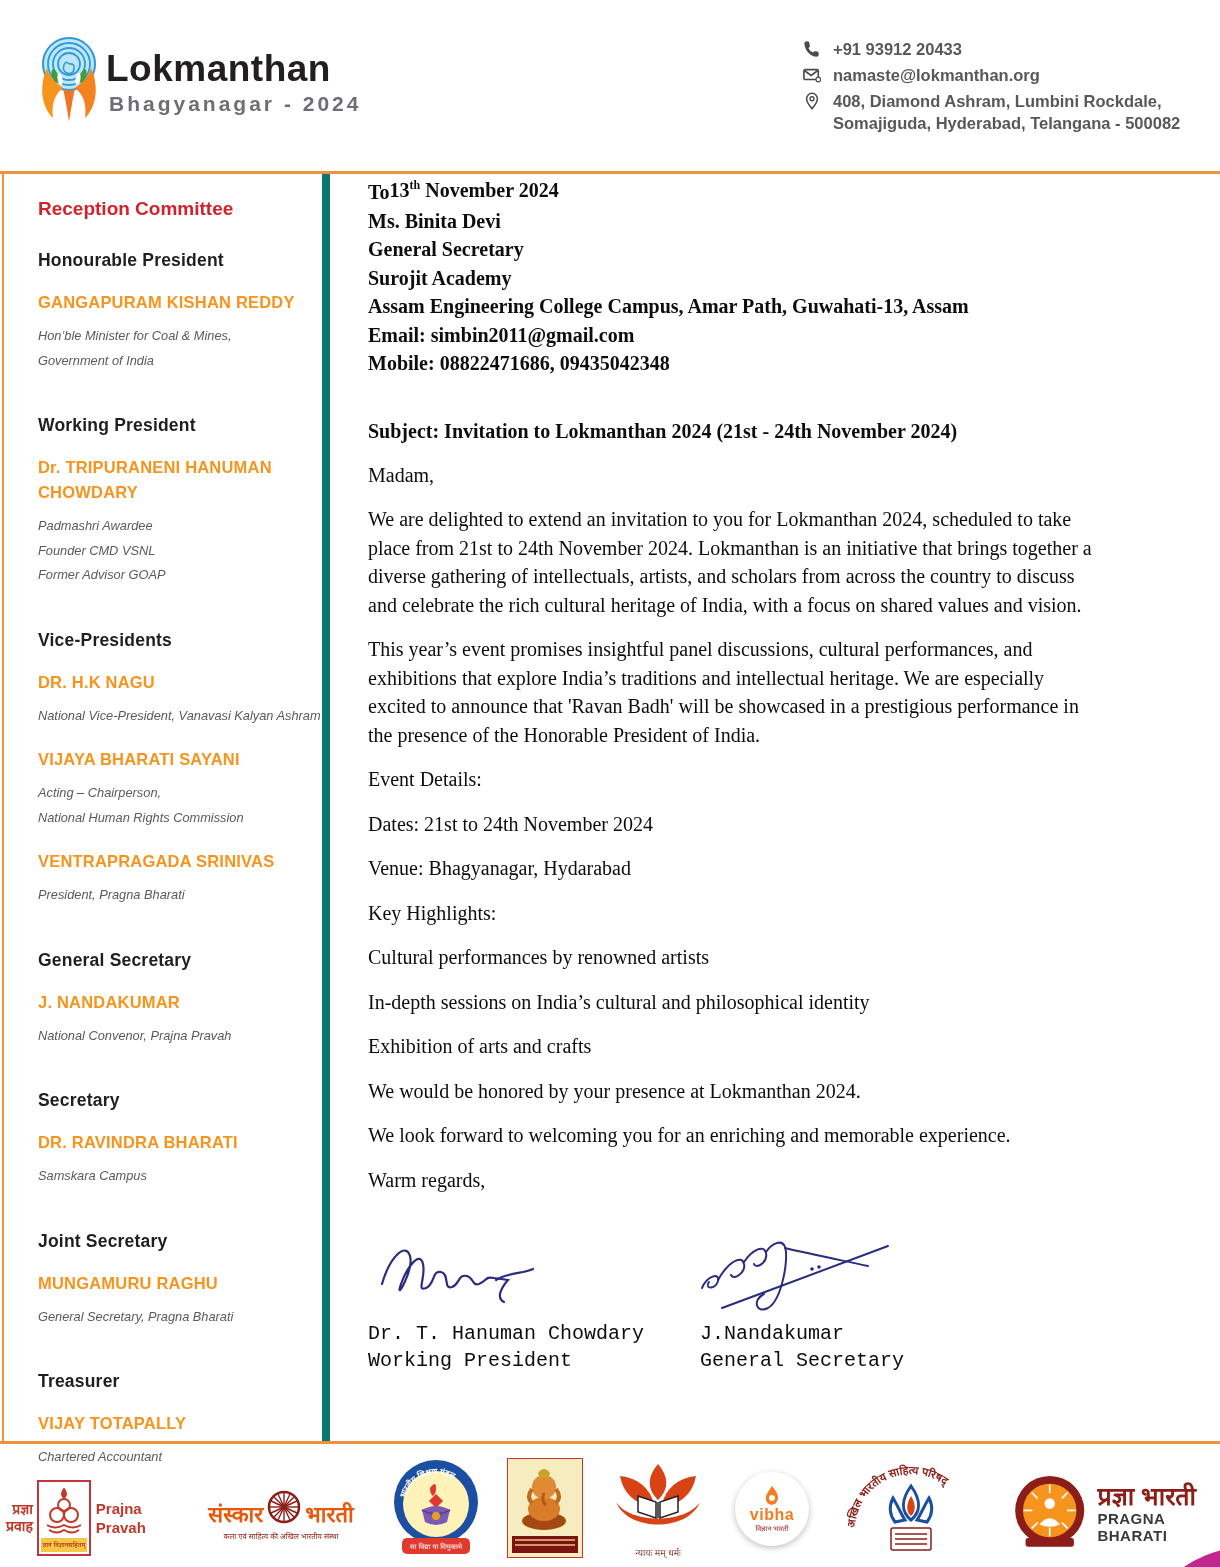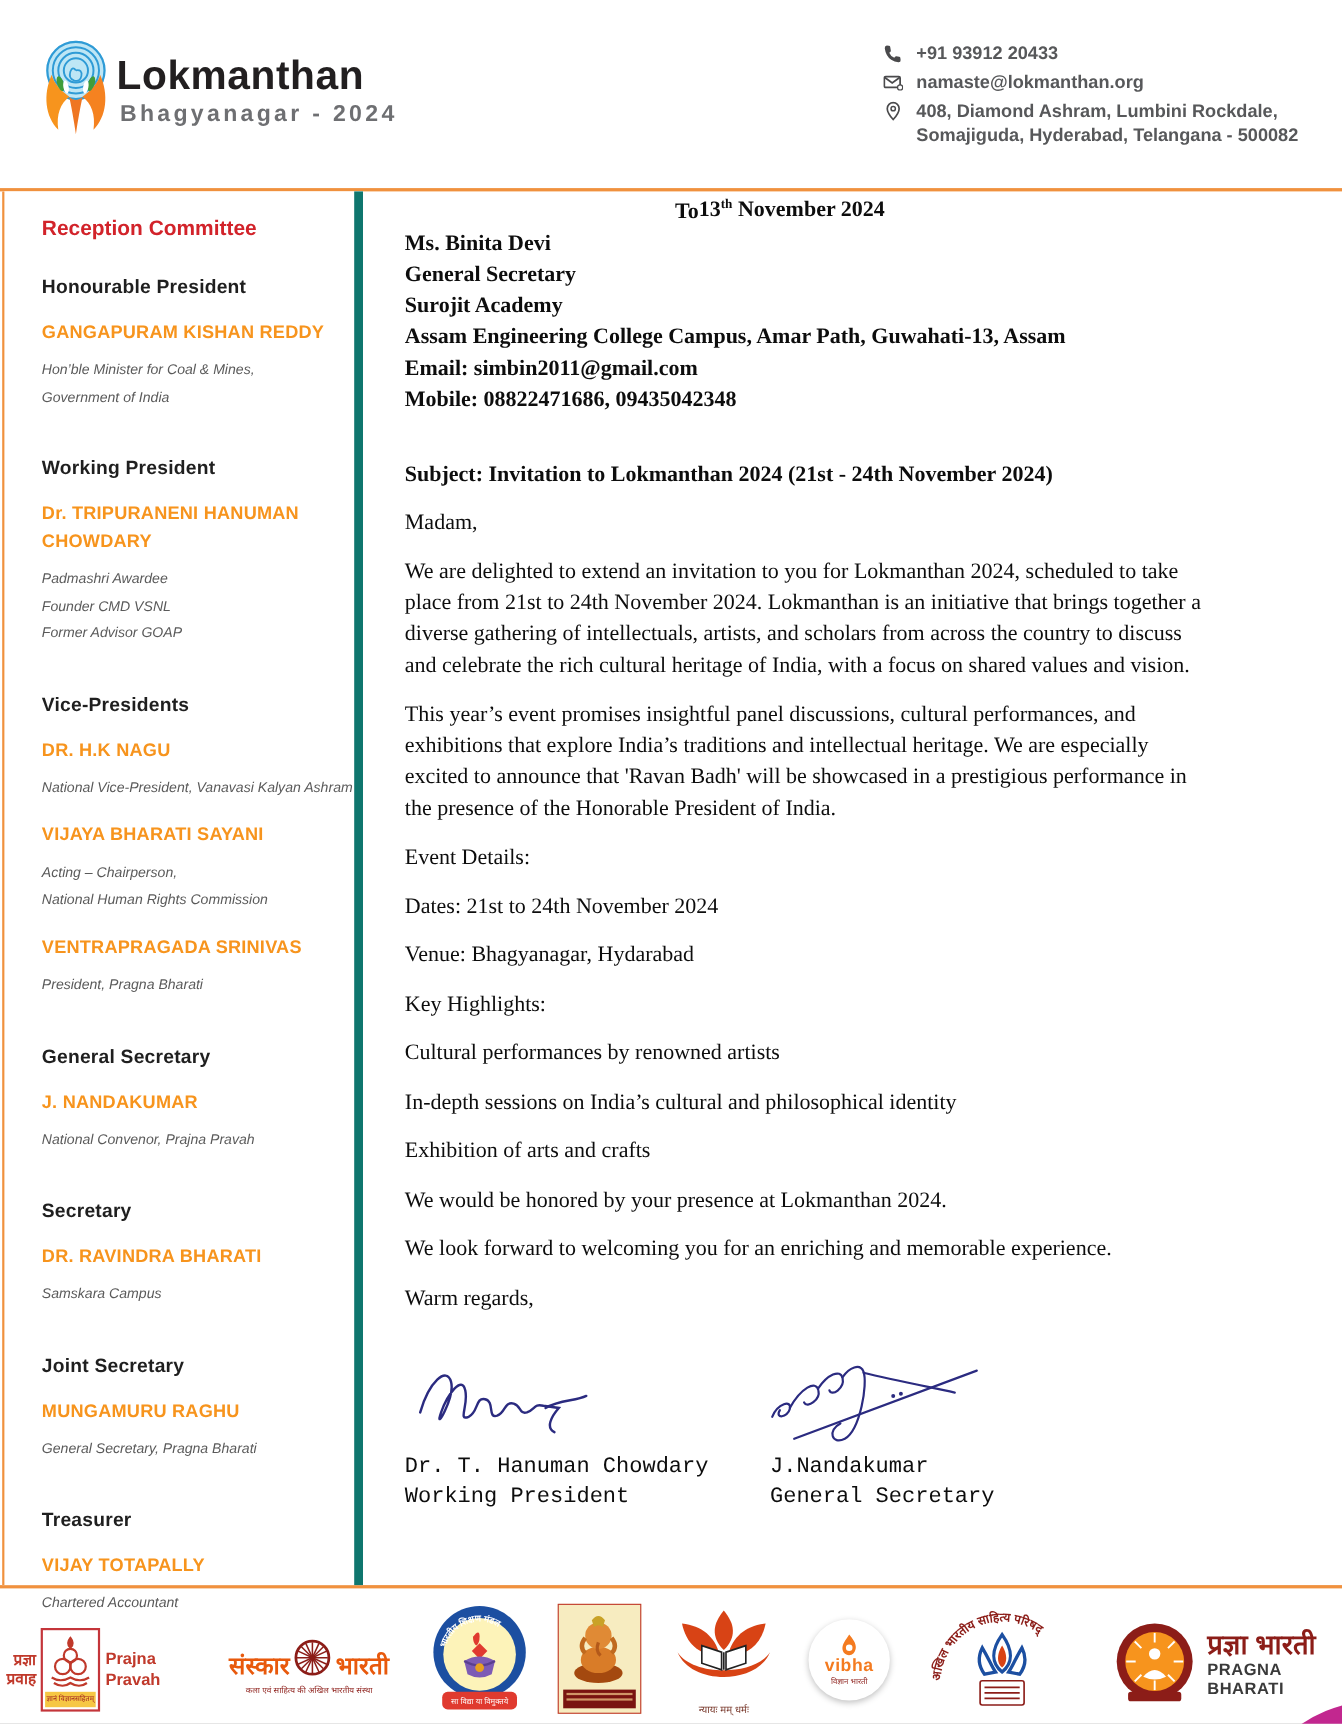--- a/index.html
+++ b/index.html
@@ -45,21 +45,21 @@
   .mdesc { margin-top:9px; margin-bottom:12px; }
   .mdesc div {
     font-size:12.8px; font-style:italic; color:#5a5a5a; line-height:24.5px; white-space:nowrap;
   }
 
   
   .letter {
     position:absolute; left:368px; top:178px; width:732px;
     font-family:"Liberation Serif", serif; color:#0d0d0d;
   }
-  .dateline { display:flex; justify-content:center; }
+  .dateline { display:flex; justify-content:flex-start; }
   .dateline .to { font-size:20px; font-weight:700; line-height:28.5px; }
   .ldate { font-size:20px; font-weight:700; padding-right:50px; }
   .ldate sup { font-size:12px; font-weight:700; }
   .recip div { font-size:20px; font-weight:700; line-height:28.5px; }
   .subject { margin-top:39px; font-size:20px; font-weight:700; line-height:28px; }
   .letter p { margin-top:16px; font-size:20px; line-height:28.5px; }
 
   
   .sig-row { display:flex; margin-top:40px;font-family:Liberation Mono, monospace; }
   .sig-col { width:312px; }

